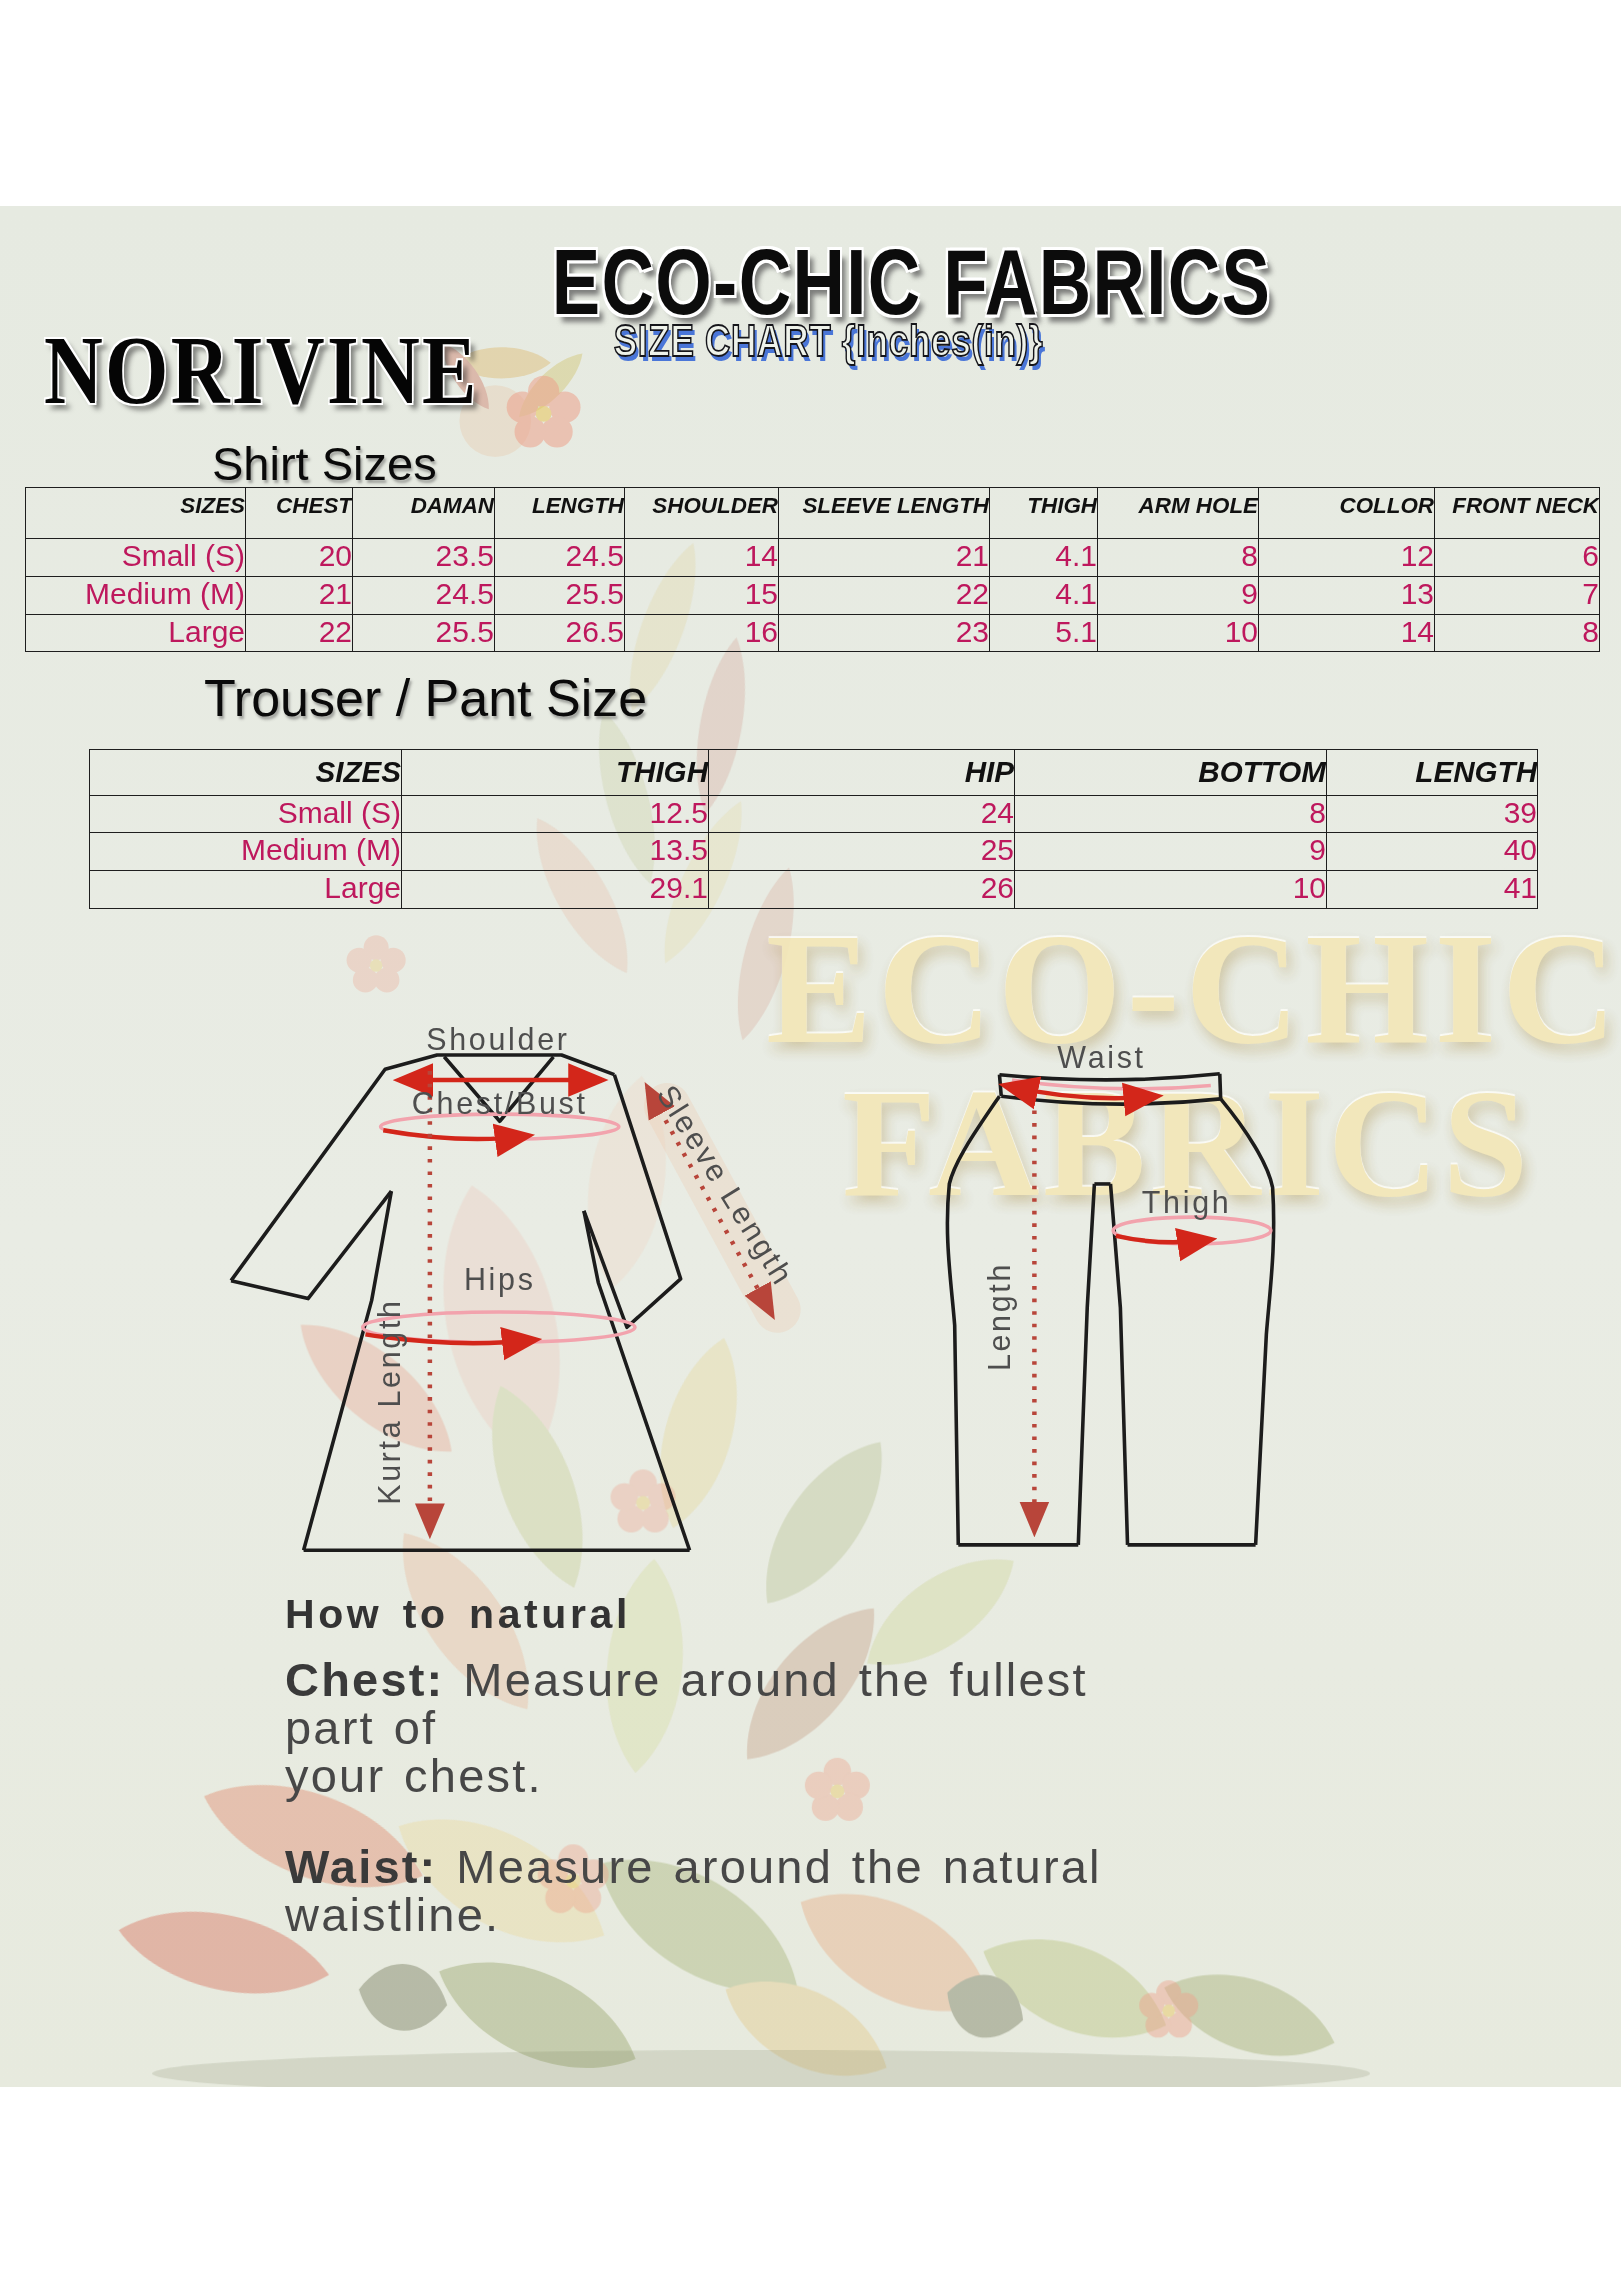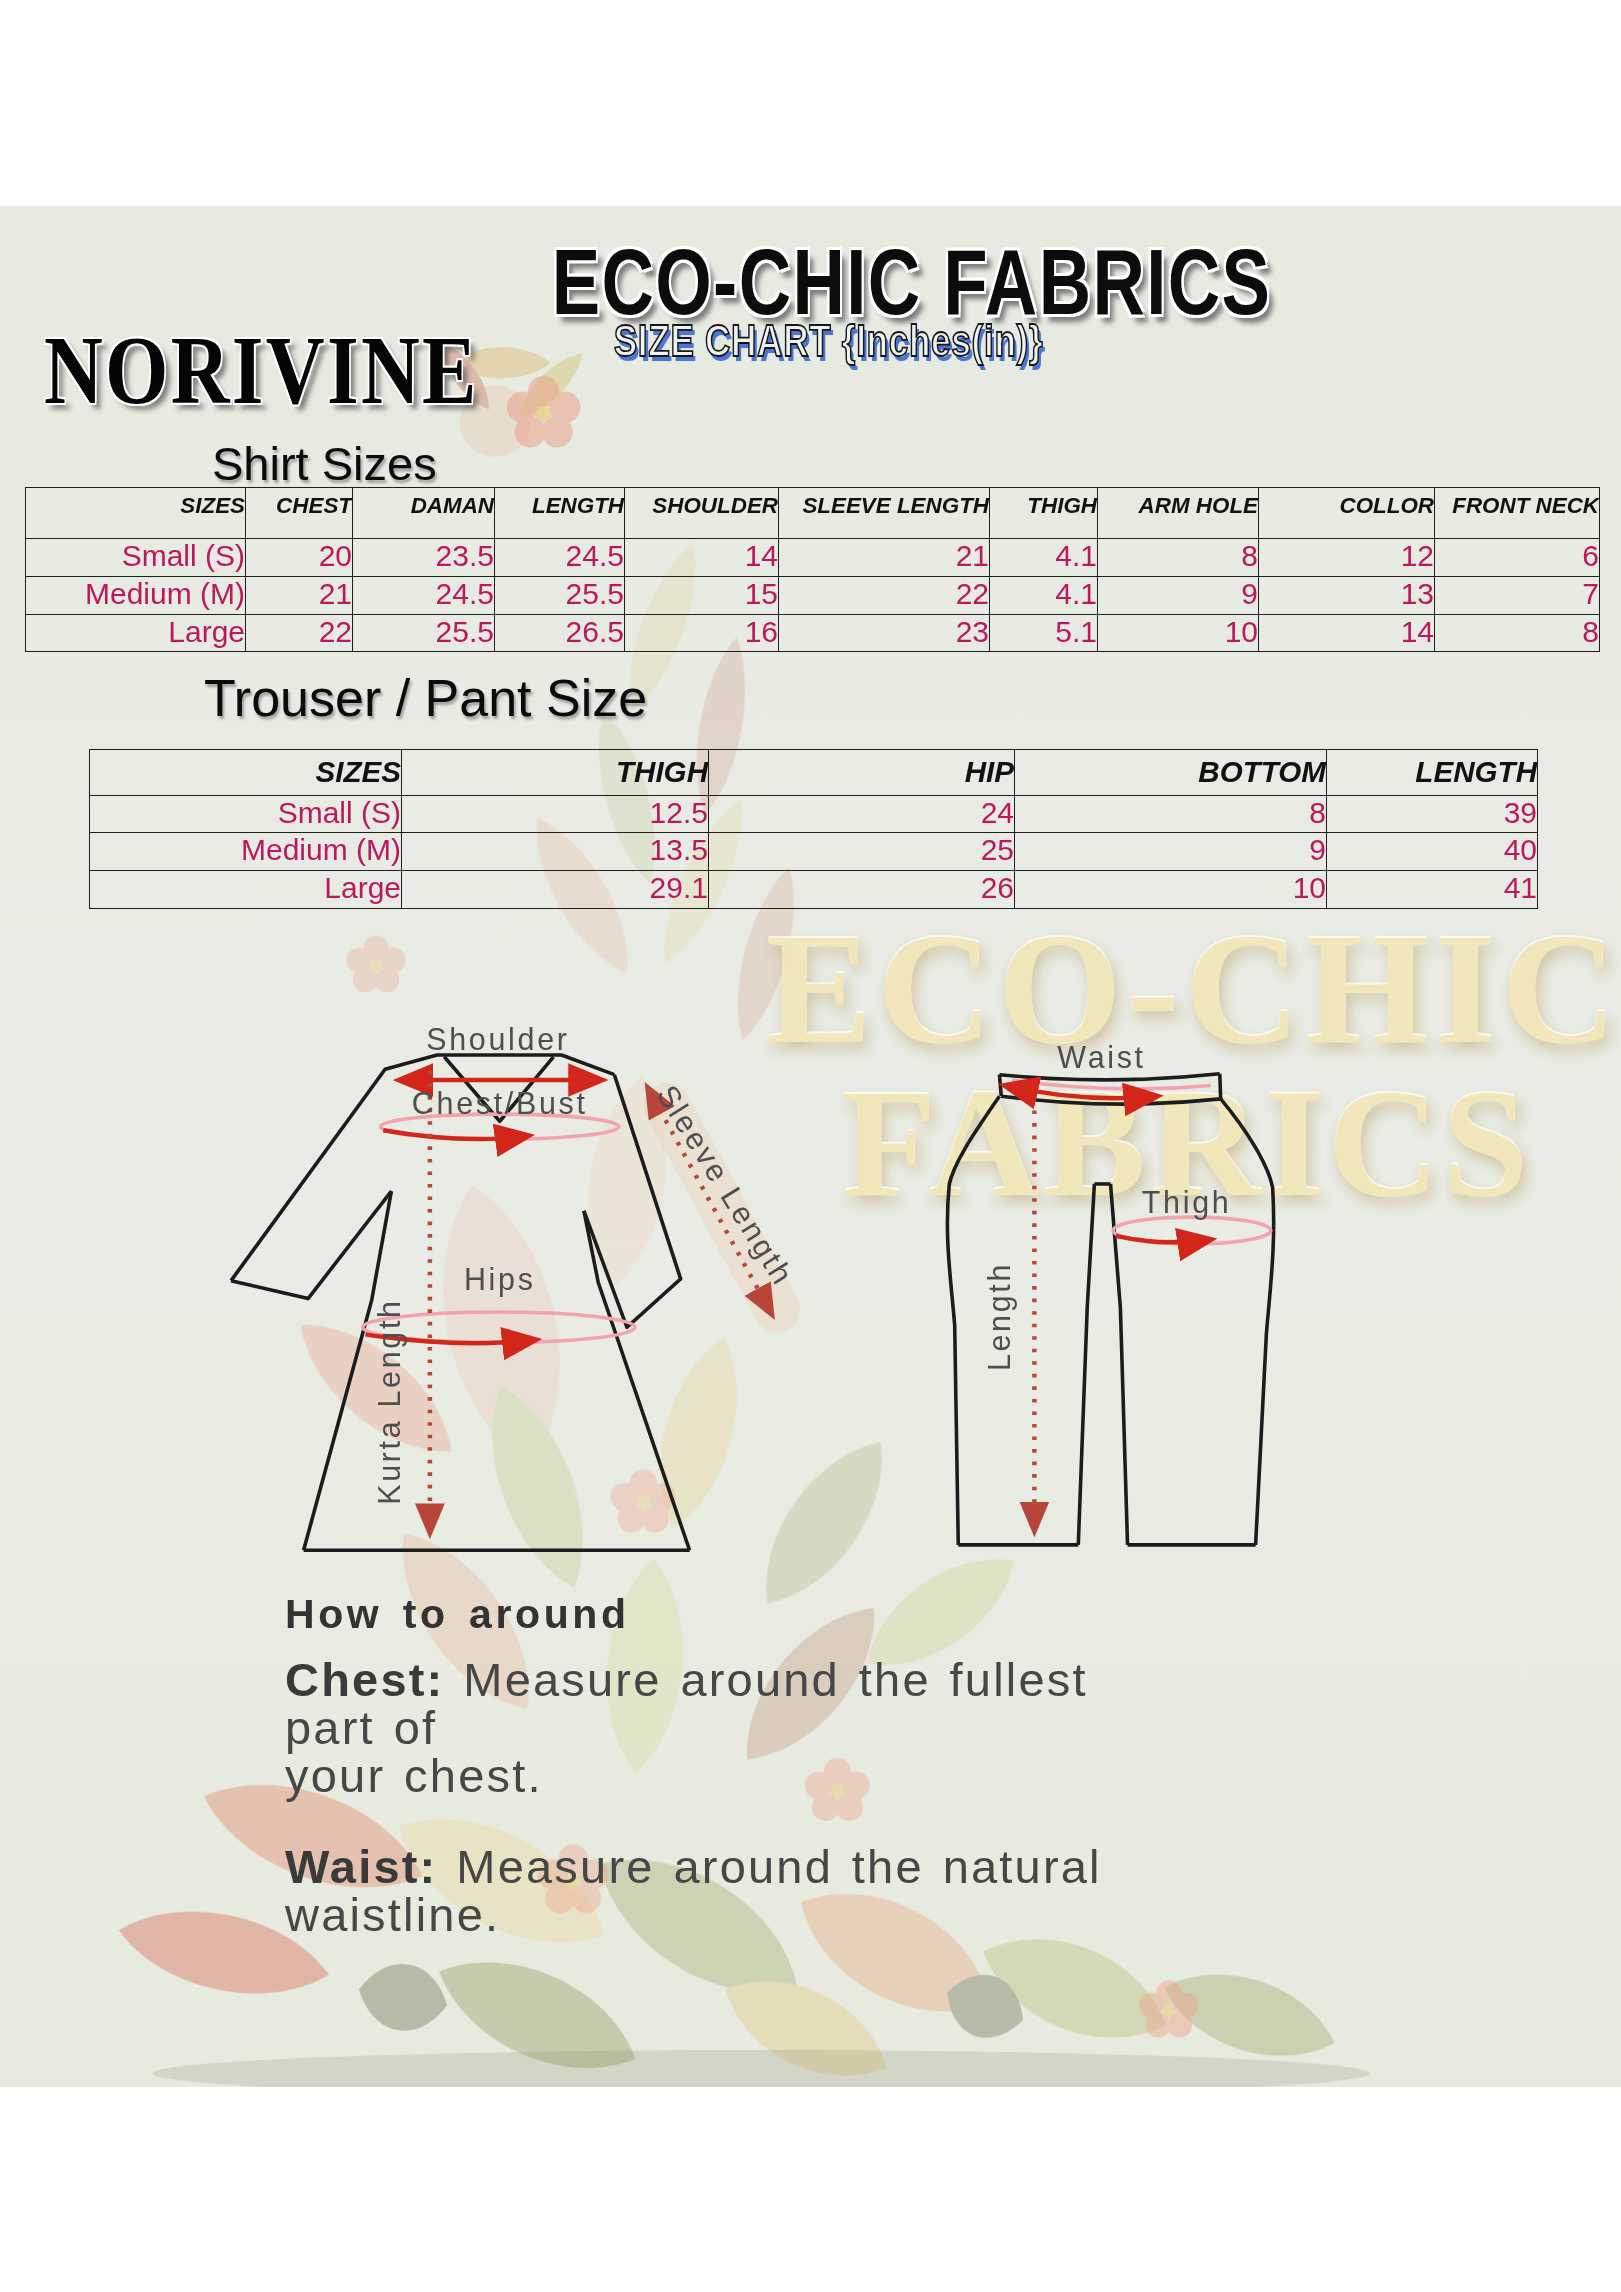--- a/index.html
+++ b/index.html
@@ -316,19 +316,19 @@
     <ellipse cx="1331" cy="1374" rx="88" ry="15" stroke="#f2a3ad" stroke-width="4" fill="none"></ellipse>
     <path d="M1246,1380 Q1300,1392 1352,1384" stroke="#d3261a" stroke-width="5" fill="none" marker-end="url(#arrR)"></path>
     <path d="M1155,1240 L1155,1710" stroke="#b8453a" stroke-width="5" fill="none" stroke-dasharray="4 10" marker-end="url(#arrM)"></path>
 
     <text class="dg-label" x="1230" y="1192" text-anchor="middle">Waist</text>
     <text class="dg-label" x="1325" y="1354" text-anchor="middle">Thigh</text>
     <text class="dg-label" x="1128" y="1470" text-anchor="middle" transform="rotate(-90 1128 1470)">Length</text>
   </svg>
 
   <section class="how-to">
-    <h3>How to around</h3>
+    <h3>How to natural</h3>
     <p><span class="lbl">Chest:</span><span> Measure around the fullest part of</span><br><span>your chest.</span></p>
     <p><span class="lbl">Waist:</span><span> Measure around the natural</span><br><span>waistline.</span></p>
   </section>
 
 </div>
 
 
 </body></html>

